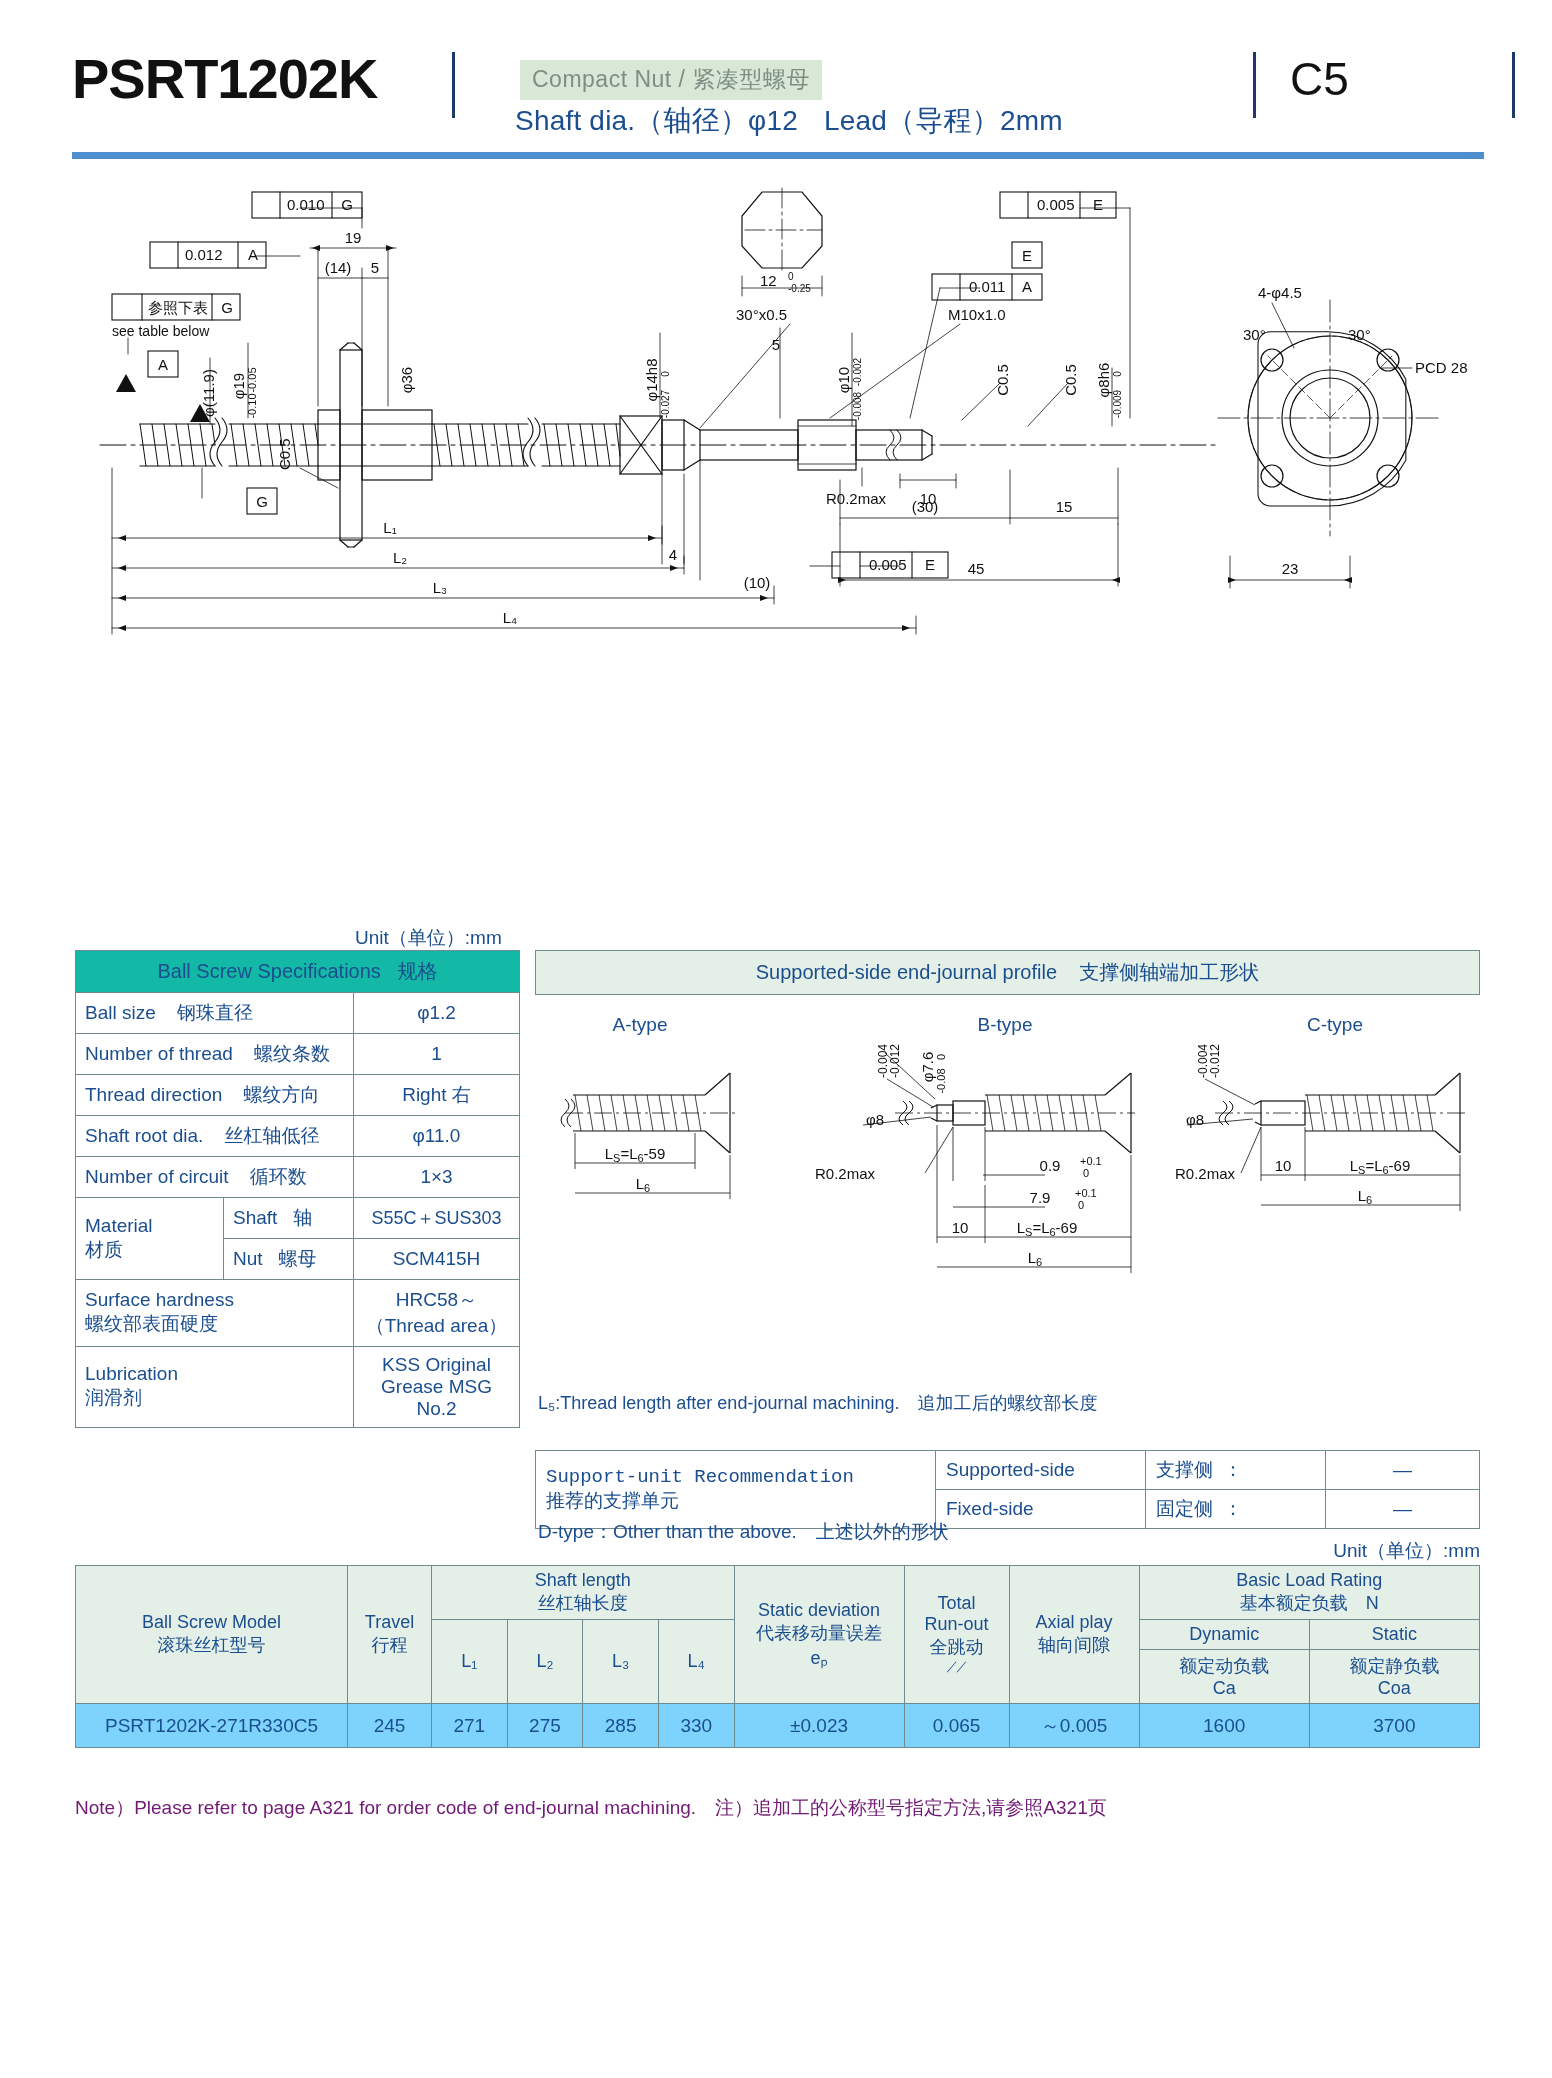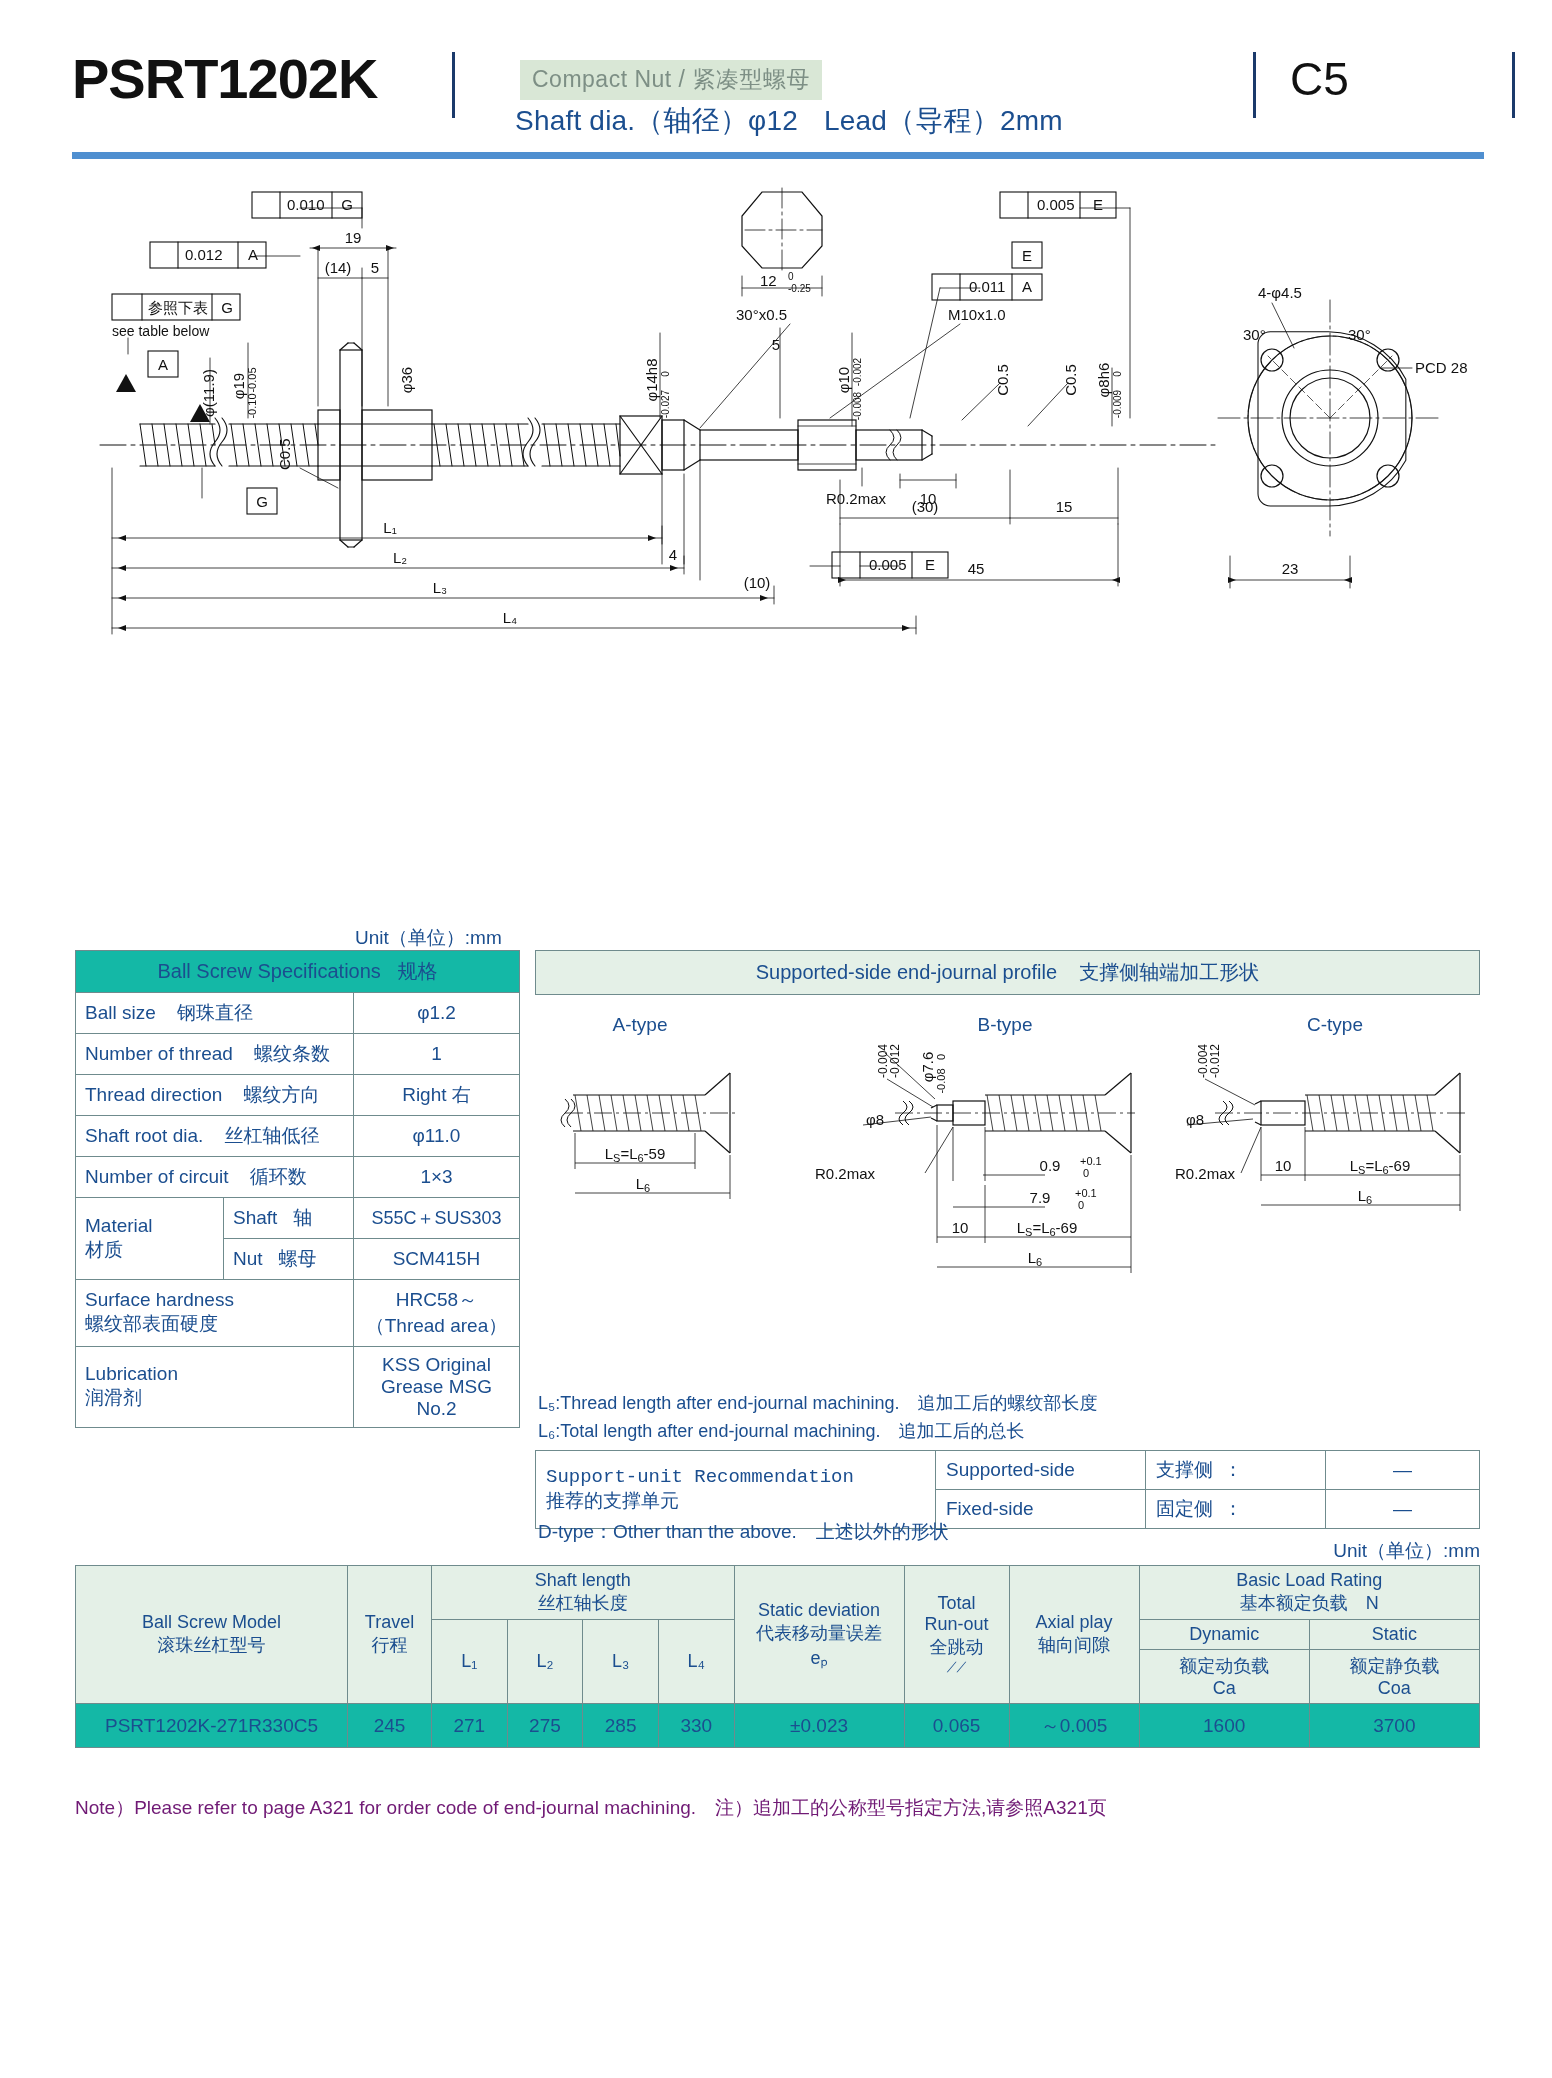--- a/index.html
+++ b/index.html
@@ -70,21 +70,21 @@
   .support-left { width:400px;font-family:Liberation Mono, monospace; }
   .dtype { position:absolute; left:538px; top:1519px; font-size:19px; color:#1b4e8f; }
   .unit2 { position:absolute; right:72px; top:1538px; }
 
   .model-table { position:absolute; left:75px; top:1565px; width:1405px; }
   .model-table td, .model-table th {
     border:1px solid #6f8b8d; text-align:center; vertical-align:middle;
     font-size:18px; color:#1b4e8f; font-weight:normal; padding:4px 2px;
   }
   .model-table thead td { background:#e4f0e7; }
-  .model-table tbody td { background:#14b8a6; height:44px; font-size:19px; }
+  .model-table tbody td { background:#7dd3fc; height:44px; font-size:19px; }
   .footnote { position:absolute; left:75px; top:1795px; font-size:19px; color:#701a75; }
   .ctr { text-align:center; }
 </style>
 </head>
 <body>
 
 <div class="page">
 
   <div class="header">
     <div class="title">PSRT1202K</div>
@@ -666,21 +666,20 @@
           <text x="748" y="176" text-anchor="middle">10</text>
           <text x="845" y="176" text-anchor="middle">L<tspan font-size="11" dy="3">S</tspan><tspan dy="-3">=L</tspan><tspan font-size="11" dy="3">6</tspan><tspan dy="-3">-69</tspan></text>
           <text x="830" y="206" text-anchor="middle">L<tspan font-size="11" dy="3">6</tspan></text>
         </g>
       </svg>
     </div>
   </div>
 
   <div class="note-ls">
     <div>L₅:Thread length after end-journal machining.　追加工后的螺纹部长度</div>
-    <div>L₆:Total length after end-journal machining.　追加工后的总长</div>
   </div>
 
   <table class="support-tbl">
     <tbody>
       <tr>
         <td class="support-left" rowspan="2">
           <div>Support-unit Recommendation</div>
           <div>推荐的支撑单元</div>
         </td>
         <td style="width:210px">

